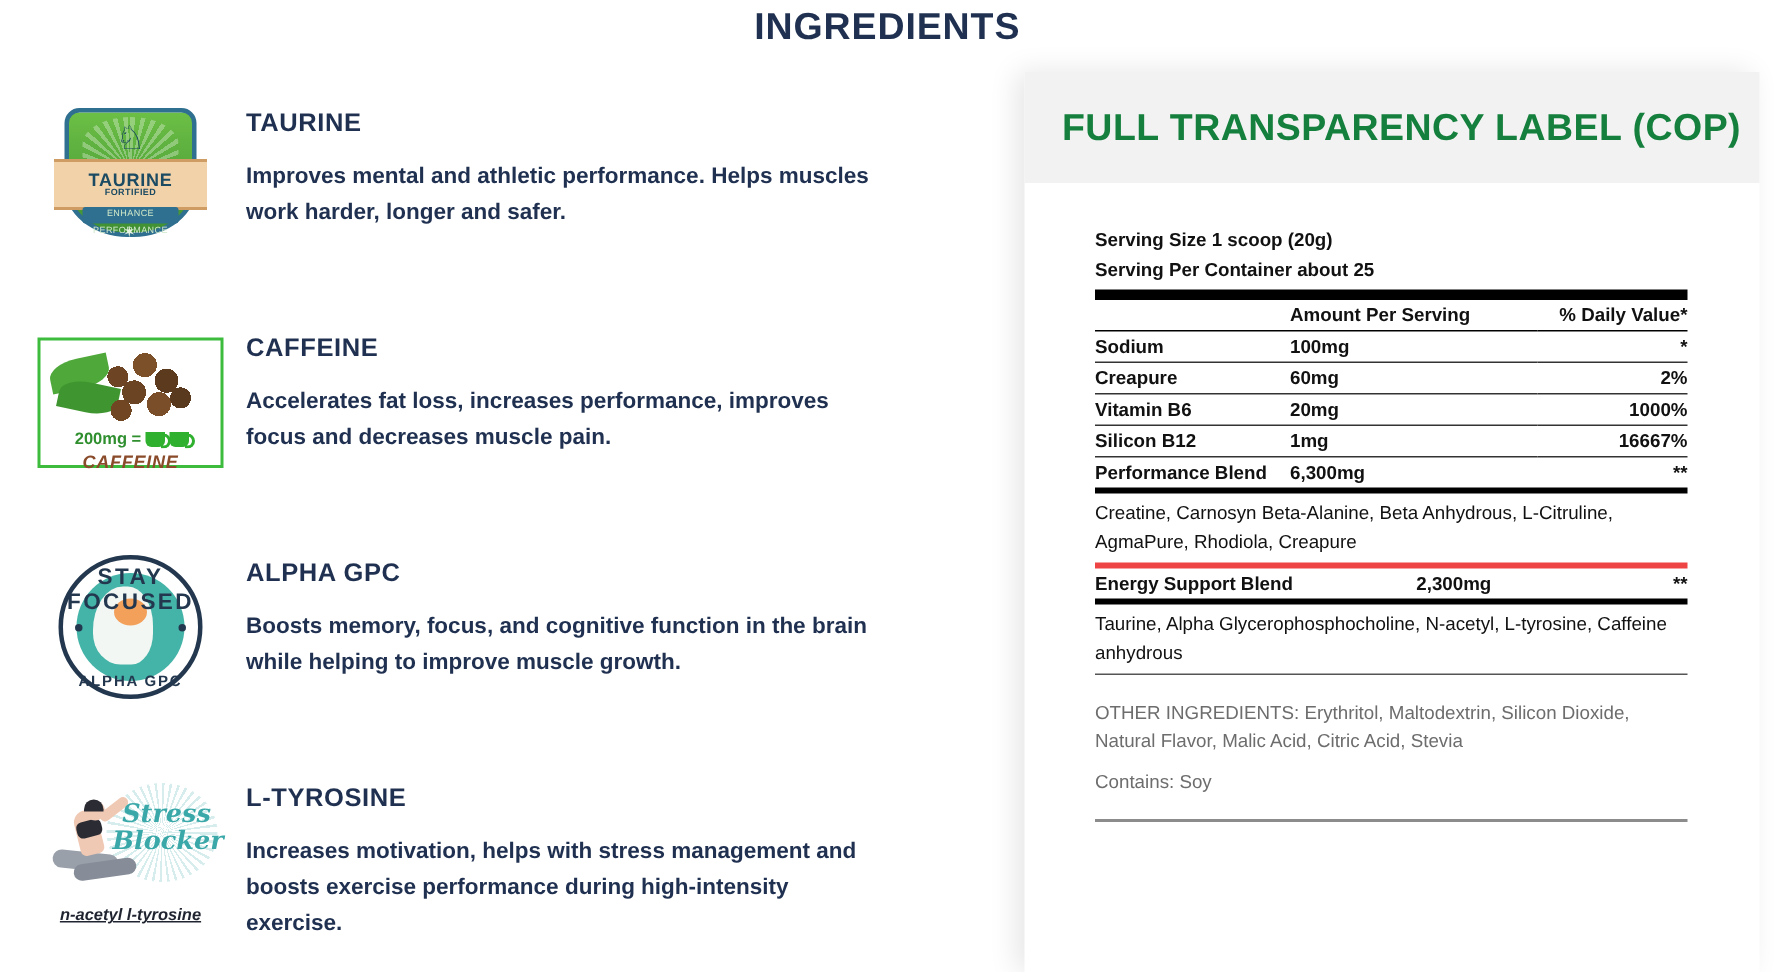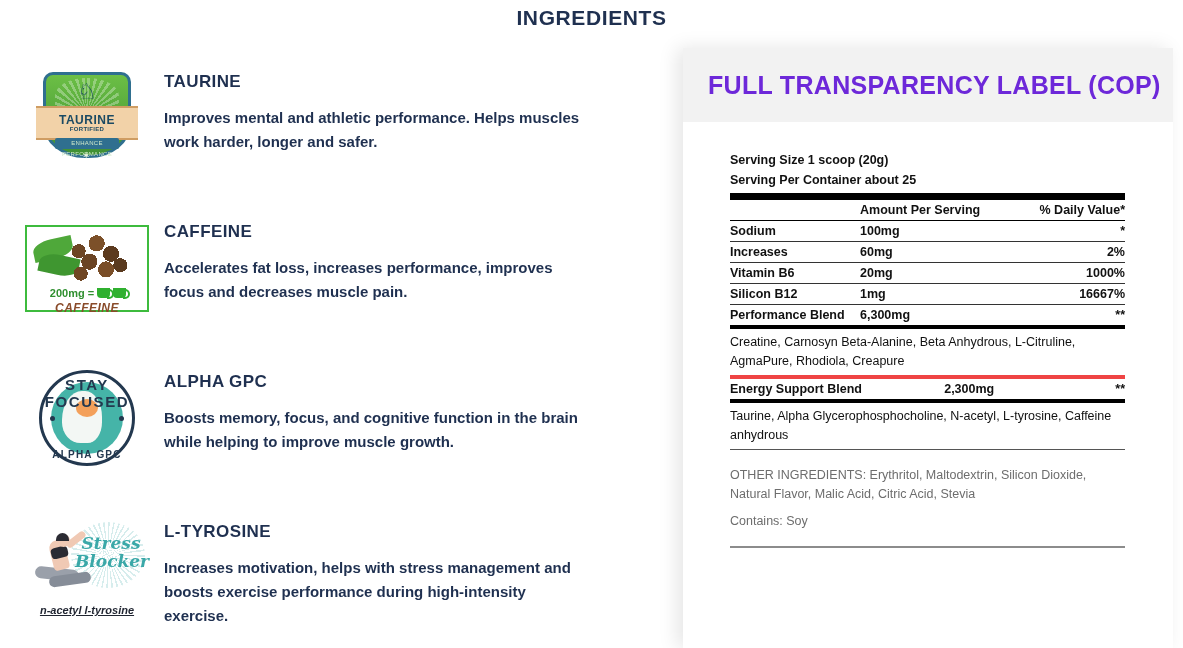--- a/index.html
+++ b/index.html
@@ -3,21 +3,21 @@
 <meta charset="utf-8">
 <style>
   html,body{margin:0;padding:0;}
   body{
     width:1183px;height:648px;background:#ffffff;
     font-family:"Liberation Sans", sans-serif;
     color:#1f3050;overflow:hidden;position:relative;
   }
   .page-title{
     position:absolute;top:0;left:0;width:1183px;
-    text-align:center;font-size:21px;font-weight:bold;
+    text-align:center;font-size:25px;font-weight:bold;
     letter-spacing:.6px;color:#1f3050;line-height:36px;
   }
   
   .ingredients-list{
     position:absolute;left:0;top:58px;width:640px;
   }
   .ingredient-row{
     display:flex;align-items:flex-start;height:150px;
   }
   .ing-badge{
@@ -138,21 +138,21 @@
   
   .label-panel{
     position:absolute;left:683px;top:48px;width:490px;height:600px;
     background:#ffffff;box-shadow:-6px 0 18px rgba(0,0,0,.10);
   }
   .panel-header{
     height:74px;background:#f2f2f2;display:flex;align-items:center;
   }
   .panel-header h2{
     margin:0;padding-left:25px;font-size:25px;font-weight:bold;
-    letter-spacing:.3px;color:#6d28d9;
+    letter-spacing:.3px;color:#15803d;
   }
   .panel-body{padding:28px 48px 0 47px;color:#111;}
   .serving-line{
     font-size:12.5px;font-weight:bold;color:#111;line-height:20px;
     font-family:"Liberation Sans", sans-serif;
   }
   .rule-thick{height:7px;background:#000;margin-top:3px;}
   .rule-med{height:4px;background:#000;}
   .rule-gray{height:2px;background:#8c8c8c;margin:18px 0;}
   .facts-table{width:100%;border-collapse:collapse;}
@@ -284,21 +284,21 @@
           <th class="col-dv">% Daily Value*</th>
         </tr>
       </thead>
       <tbody>
         <tr class="row-line">
           <td>Sodium</td>
           <td class="col-amt">100mg</td>
           <td class="col-dv">*</td>
         </tr>
         <tr class="row-line">
-          <td>Increases</td>
+          <td>Creapure</td>
           <td class="col-amt">60mg</td>
           <td class="col-dv">2%</td>
         </tr>
         <tr class="row-line">
           <td>Vitamin B6</td>
           <td class="col-amt">20mg</td>
           <td class="col-dv">1000%</td>
         </tr>
         <tr class="row-line">
           <td>Silicon B12</td>

